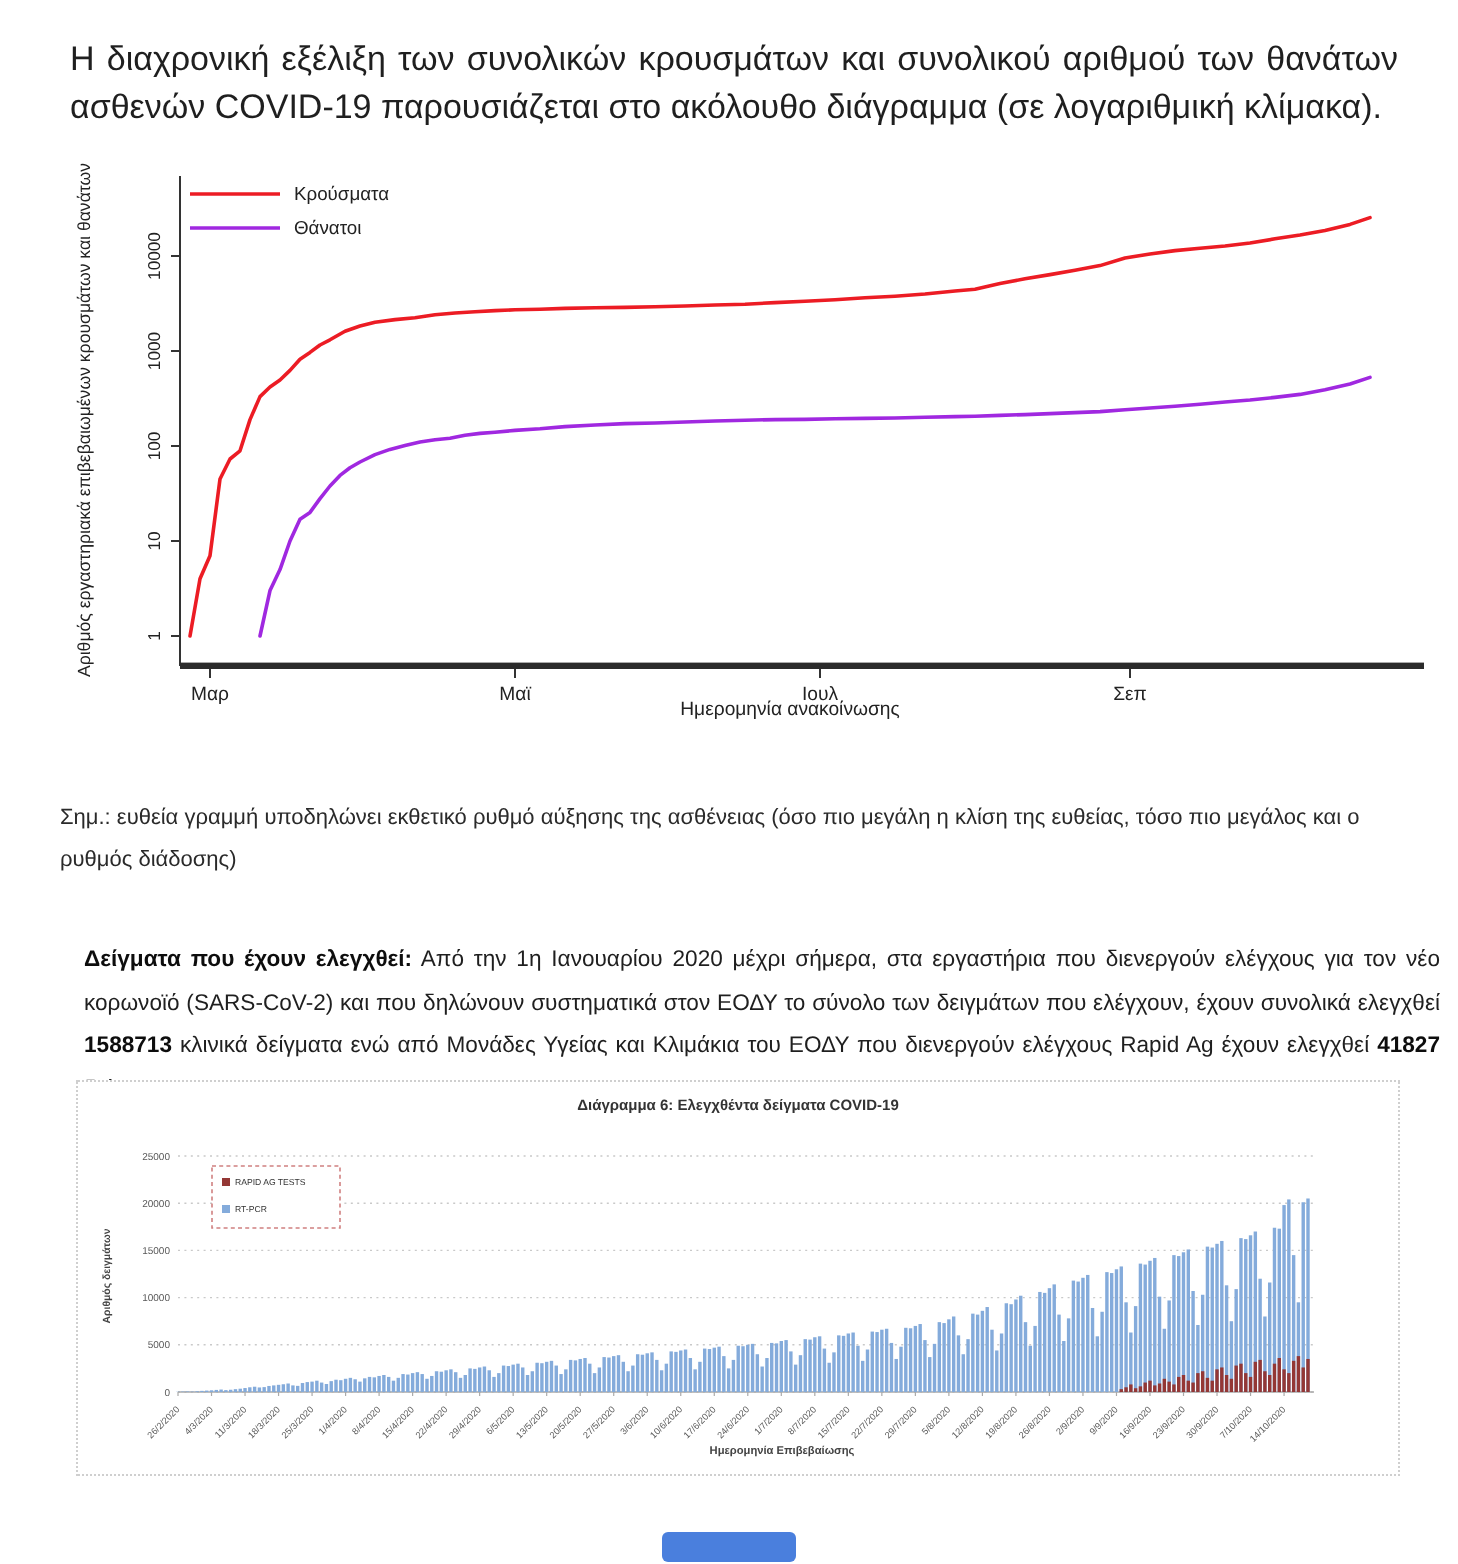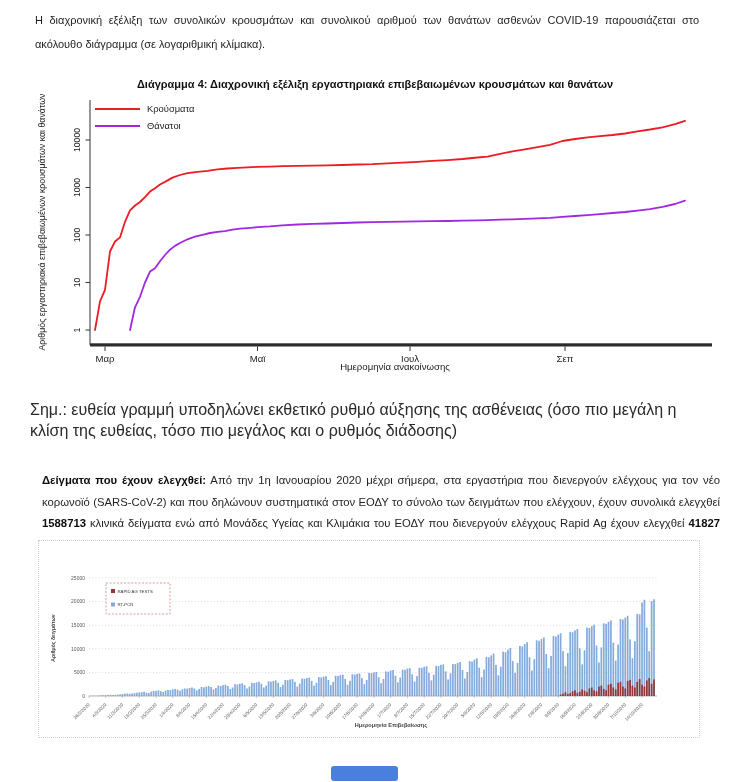--- a/index.html
+++ b/index.html
@@ -1,42 +1,41 @@
 <!DOCTYPE html>
 <html><head>
 <meta charset="utf-8">
 <style>
   html,body{margin:0;padding:0}
   body{
     width:729px;height:782px;background:#ffffff;position:relative;overflow:hidden;
     font-family:"Liberation Sans",sans-serif;color:#1f1f1f;
   }
   .abs{position:absolute}
-  .intro{left:35px;top:8px;width:664px;font-size:11px;line-height:24px;text-align:justify;margin:0}
+  .intro{left:35px;top:18px;width:664px;font-size:17px;line-height:24px;text-align:justify;margin:0}
   .chart1{left:35px;top:78px;width:680px;height:312px}
   .c1-title{width:100%;text-align:center;font-size:11px;font-weight:bold;color:#111}
   .chart1 svg{display:block;margin-top:2px}
-  .note{left:30px;top:399px;width:676px;font-size:16px;line-height:21px;color:#2a2a2a;margin:0}
+  .note{left:30px;top:399px;width:676px;font-size:11px;line-height:21px;color:#2a2a2a;margin:0}
   .samples{left:30px;top:458px;width:678px;font-size:11.3px;line-height:21.5px;text-align:justify;margin:12px}
   .samples b{color:#0d0d0d}
   .chart2{left:38px;top:540px;width:660px;height:196px;border:1px dotted #cfcfcf;background:#fff}
   .c2-title{position:absolute;top:7px;left:0;width:100%;text-align:center;font-size:7.5px;font-weight:bold;color:#333}
   .chart2 svg{position:absolute;left:0;top:0}
   svg text{font-family:"Liberation Sans",sans-serif}
   .bluebar{left:331px;top:766px;width:67px;height:15px;border-radius:3px}
 </style>
 </head>
 <body>
 
 <div>
 
   <p class="intro abs">Η διαχρονική εξέλιξη των συνολικών κρουσμάτων και συνολικού αριθμού των θανάτων ασθενών COVID-19 παρουσιάζεται στο ακόλουθο διάγραμμα (σε λογαριθμική κλίμακα).</p>
 
   <div class="chart1 abs">
-    <div class="c1-title">Διάγραμμα 4: Διαχρονική εξέλιξη εργαστηριακά επιβεβαιωμένων κρουσμάτων και θανάτων</div>
     <svg id="chart1" width="680" height="300" viewBox="0 0 680 300">
         <line x1="55" y1="8" x2="55" y2="253" stroke="#333" stroke-width="1"></line>
         <rect x="55" y="251.3" width="622" height="3.2" fill="#2b2b2b"></rect>
         <line x1="50.5" y1="238" x2="55" y2="238" stroke="#333" stroke-width="1"></line>
         <text x="45" y="238" font-size="8.6" text-anchor="middle" fill="#222" transform="rotate(-90 45 238)">1</text>
         <line x1="50.5" y1="190.5" x2="55" y2="190.5" stroke="#333" stroke-width="1"></line>
         <text x="45" y="190.5" font-size="8.6" text-anchor="middle" fill="#222" transform="rotate(-90 45 190.5)">10</text>
         <line x1="50.5" y1="143" x2="55" y2="143" stroke="#333" stroke-width="1"></line>
         <text x="45" y="143" font-size="8.6" text-anchor="middle" fill="#222" transform="rotate(-90 45 143)">100</text>
         <line x1="50.5" y1="95.5" x2="55" y2="95.5" stroke="#333" stroke-width="1"></line>
@@ -431,17 +430,18 @@
         <line x1="603.0296610169491" y1="155" x2="603.0296610169491" y2="157" stroke="#aaaaaa" stroke-width="0.6"></line>
         <text x="604.0296610169491" y="164" font-size="4.6" text-anchor="end" fill="#595959" transform="rotate(-45 604.0296610169491 164)">14/10/2020</text>
         <rect x="67" y="42" width="64" height="31" fill="#ffffff" stroke="#d08080" stroke-width="0.8" stroke-dasharray="2,1.6"></rect>
         <rect x="72" y="48" width="4" height="4" fill="#943735"></rect>
         <text x="78.5" y="51.6" font-size="4.3" text-anchor="start" fill="#333">RAPID AG TESTS</text>
         <rect x="72" y="61.5" width="4" height="4" fill="#84abdb"></rect>
         <text x="78.5" y="65.1" font-size="4.3" text-anchor="start" fill="#333">RT-PCR</text>
         <text x="352" y="186" font-size="5.6" text-anchor="middle" fill="#444" font-weight="bold">Ημερομηνία Επιβεβαίωσης</text>
         <text x="16" y="97" font-size="5.2" text-anchor="middle" fill="#444" transform="rotate(-90 16 97)" font-weight="bold">Αριθμός δειγμάτων</text>
       </svg>
+    <div class="c2-title">Διάγραμμα 6: Ελεγχθέντα δείγματα COVID-19</div>
   </div>
 
   <div class="bluebar abs" style="background: rgb(74, 127, 221);"></div>
 
 </div>
 
 </body></html>

